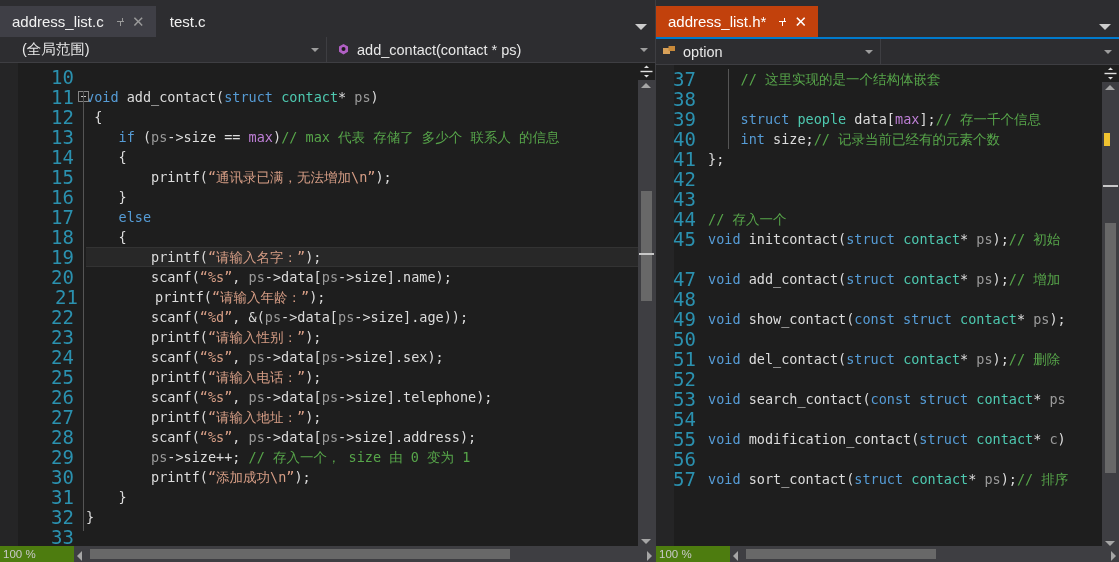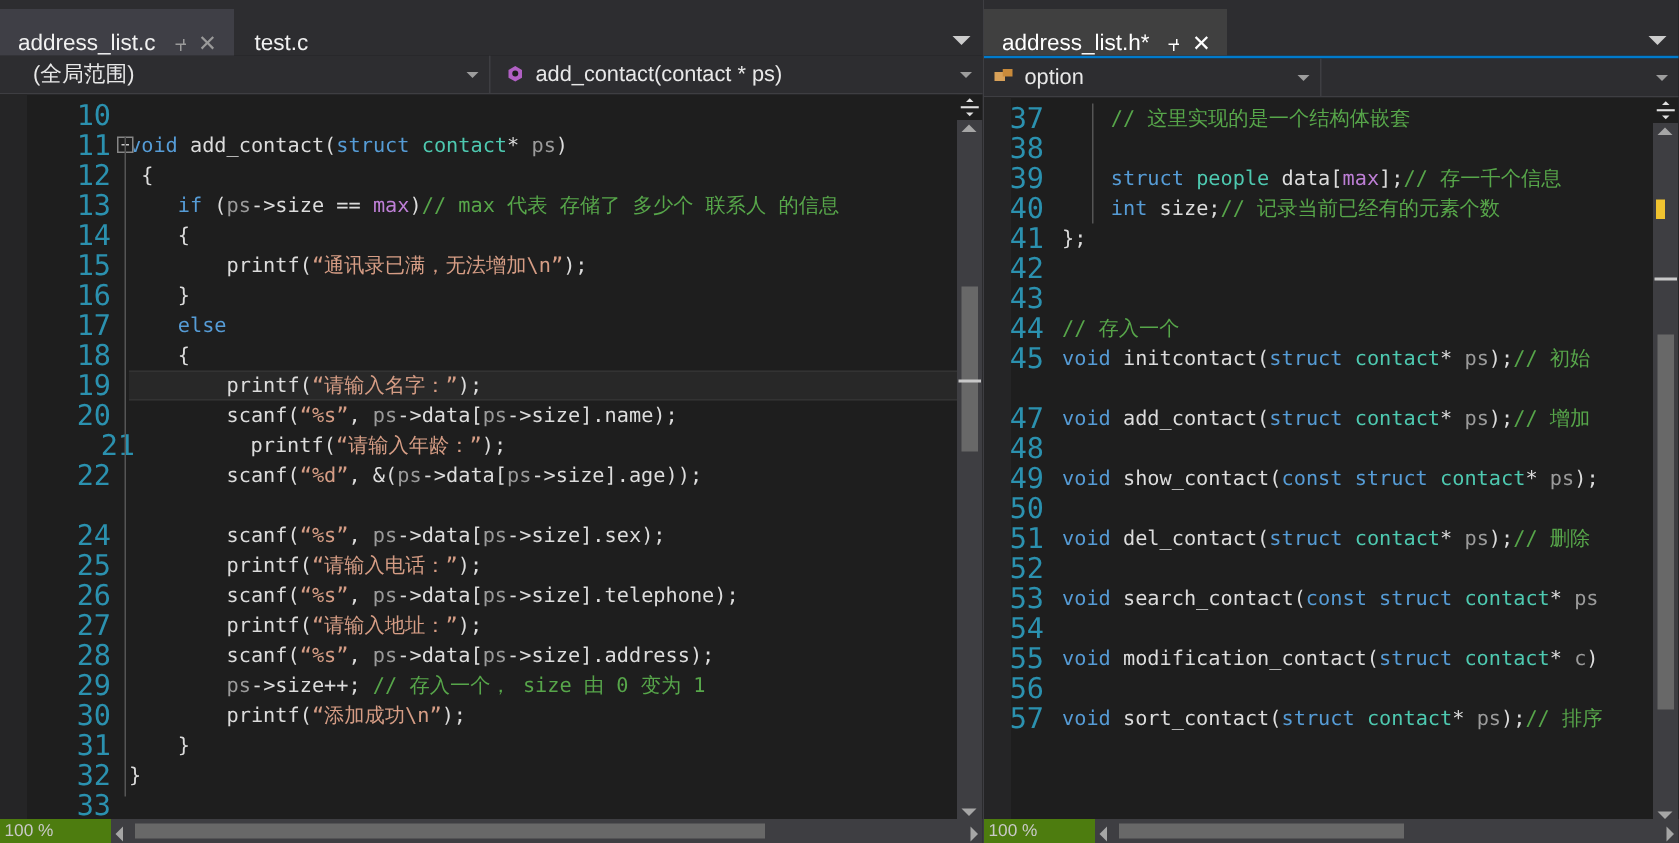--- a/index.html
+++ b/index.html
@@ -8,25 +8,25 @@
        -webkit-font-smoothing:antialiased;}
   .app{position:relative;width:1119px;height:562px;background:#252526;display:flex;}
 
   
   .pane{position:relative;height:562px;box-sizing:border-box;background:#1e1e1e;}
   .pane-left{width:656px;border-right:1px solid #3e3e42;}
   .pane-right{width:463px;}
 
   
   .tabstrip{position:relative;height:37px;background:#2d2d30;display:flex;align-items:flex-end;}
-  .tab{height:31px;display:flex;align-items:flex-end;padding:0 7px 0 12px;
+  .tab{height:31px;display:flex;align-items:center;padding:0 7px 0 12px;
        font-size:15px;color:#f1f1f1;box-sizing:border-box;white-space:nowrap;}
   .tab.active-dark{background:#3f3f46;}
   .tab.inactive{background:transparent;color:#f1f1f1;padding-left:14px;padding-right:14px;}
-  .tab.active-blue{background:#404040;color:#ffffff;}
+  .tab.active-blue{background:#c2410c;color:#ffffff;}
   .tab .tname{margin-right:9px;}
   .tab-ico{width:15px;height:15px;display:inline-flex;align-items:center;justify-content:center;
            font-size:13px;line-height:1;color:#9a9a9a;margin-right:3px;}
   .tab.active-blue .tab-ico{color:#ffffff;}
   .pin-ico svg{display:block;}
   .close-ico{font-size:15px;font-weight:400;}
   .tabstrip-caret{position:absolute;right:8px;bottom:7px;width:0;height:0;
        border-left:6px solid transparent;border-right:6px solid transparent;border-top:6px solid #cccccc;}
   .blue-underline{height:2px;background:#007acc;width:100%;}
 
@@ -144,22 +144,23 @@
           <div class="row" style="top: 24px; position: absolute; left: 0px; right: 0px;"><span class="lnum">11</span><span class="ctext l"><span class="kw">void</span><span class="pln"> add_contact</span><span class="pln">(</span><span class="kw">struct</span><span class="pln"> </span><span class="typ">contact</span><span class="pln">* </span><span class="id">ps</span><span class="pln">)</span></span><div class="fold"></div></div>
           <div class="row" style="top: 44px; position: absolute; left: 0px; right: 0px;"><span class="lnum">12</span><span class="ctext l"><span class="pln"> {</span></span></div>
           <div class="row" style="top: 64px; position: absolute; left: 0px; right: 0px;"><span class="lnum">13</span><span class="ctext l"><span class="pln">    </span><span class="kw">if</span><span class="pln"> (</span><span class="id">ps</span><span class="pln">-&gt;size == </span><span class="mac">max</span><span class="pln">)</span><span class="cmt">// max 代表 存储了 多少个 联系人 的信息</span></span></div>
           <div class="row" style="top: 84px; position: absolute; left: 0px; right: 0px;"><span class="lnum">14</span><span class="ctext l"><span class="pln">    {</span></span></div>
           <div class="row" style="top: 104px; position: absolute; left: 0px; right: 0px;"><span class="lnum">15</span><span class="ctext l"><span class="pln">        printf(</span><span class="str">“通讯录已满，无法增加\n”</span><span class="pln">);</span></span></div>
           <div class="row" style="top: 124px; position: absolute; left: 0px; right: 0px;"><span class="lnum">16</span><span class="ctext l"><span class="pln">    }</span></span></div>
           <div class="row" style="top: 144px; position: absolute; left: 0px; right: 0px;"><span class="lnum">17</span><span class="ctext l"><span class="pln">    </span><span class="kw">else</span></span></div>
           <div class="row" style="top: 164px; position: absolute; left: 0px; right: 0px;"><span class="lnum">18</span><span class="ctext l"><span class="pln">    {</span></span></div>
           <div class="row cur" style="top: 184px; position: absolute; left: 0px; right: 0px;"><div class="rowbg"></div><span class="lnum">19</span><span class="ctext l"><span class="pln">        printf(</span><span class="str">“请输入名字：”</span><span class="pln">);</span></span></div>
           <div class="row" style="top: 204px; position: absolute; left: 0px; right: 0px;"><span class="lnum">20</span><span class="ctext l"><span class="pln">        scanf(</span><span class="str">“%s”</span><span class="pln">, </span><span class="id">ps</span><span class="pln">-&gt;data[</span><span class="id">ps</span><span class="pln">-&gt;size].name);</span></span></div>
-          <div class="row" style="top: 224px; position: absolute; left: 16px; right: 0px; padding-left: 10px;"><span class="lnum">21</span><span class="ctext l"><span class="pln">        printf(</span><span class="str">“请输入年龄：”</span><span class="pln">);</span></span></div>
+          <div class="row" style="top: 224px; position: absolute; left: 4px; right: 0px; padding-left: 10px;"><span class="lnum">21</span><span class="ctext l"><span class="pln">        printf(</span><span class="str">“请输入年龄：”</span><span class="pln">);</span></span></div>
           <div class="row" style="top: 244px; position: absolute; left: 0px; right: 0px;"><span class="lnum">22</span><span class="ctext l"><span class="pln">        scanf(</span><span class="str">“%d”</span><span class="pln">, &amp;(</span><span class="id">ps</span><span class="pln">-&gt;data[</span><span class="id">ps</span><span class="pln">-&gt;size].age));</span></span></div>
+          <div class="row" style="top: 264px; position: absolute; left: 0px; right: 0px;"><span class="lnum">23</span><span class="ctext l"><span class="pln">        printf(</span><span class="str">“请输入性别：”</span><span class="pln">);</span></span></div>
           <div class="row" style="top: 284px; position: absolute; left: 0px; right: 0px;"><span class="lnum">24</span><span class="ctext l"><span class="pln">        scanf(</span><span class="str">“%s”</span><span class="pln">, </span><span class="id">ps</span><span class="pln">-&gt;data[</span><span class="id">ps</span><span class="pln">-&gt;size].sex);</span></span></div>
           <div class="row" style="top: 304px; position: absolute; left: 0px; right: 0px;"><span class="lnum">25</span><span class="ctext l"><span class="pln">        printf(</span><span class="str">“请输入电话：”</span><span class="pln">);</span></span></div>
           <div class="row" style="top: 324px; position: absolute; left: 0px; right: 0px;"><span class="lnum">26</span><span class="ctext l"><span class="pln">        scanf(</span><span class="str">“%s”</span><span class="pln">, </span><span class="id">ps</span><span class="pln">-&gt;data[</span><span class="id">ps</span><span class="pln">-&gt;size].telephone);</span></span></div>
           <div class="row" style="top: 344px; position: absolute; left: 0px; right: 0px;"><span class="lnum">27</span><span class="ctext l"><span class="pln">        printf(</span><span class="str">“请输入地址：”</span><span class="pln">);</span></span></div>
           <div class="row" style="top: 364px; position: absolute; left: 0px; right: 0px;"><span class="lnum">28</span><span class="ctext l"><span class="pln">        scanf(</span><span class="str">“%s”</span><span class="pln">, </span><span class="id">ps</span><span class="pln">-&gt;data[</span><span class="id">ps</span><span class="pln">-&gt;size].address);</span></span></div>
           <div class="row" style="top: 384px; position: absolute; left: 0px; right: 0px;"><span class="lnum">29</span><span class="ctext l"><span class="pln">        </span><span class="id">ps</span><span class="pln">-&gt;size++; </span><span class="cmt">// 存入一个， size 由 0 变为 1</span></span></div>
           <div class="row" style="top: 404px; position: absolute; left: 0px; right: 0px;"><span class="lnum">30</span><span class="ctext l"><span class="pln">        printf(</span><span class="str">“添加成功\n”</span><span class="pln">);</span></span></div>
           <div class="row" style="top: 424px; position: absolute; left: 0px; right: 0px;"><span class="lnum">31</span><span class="ctext l"><span class="pln">    }</span></span></div>
           <div class="row" style="top: 444px; position: absolute; left: 0px; right: 0px;"><span class="lnum">32</span><span class="ctext l"><span class="pln">}</span></span></div>
           <div class="row" style="top: 464px; position: absolute; left: 0px; right: 0px;"><span class="lnum">33</span><span class="ctext l"></span></div>

